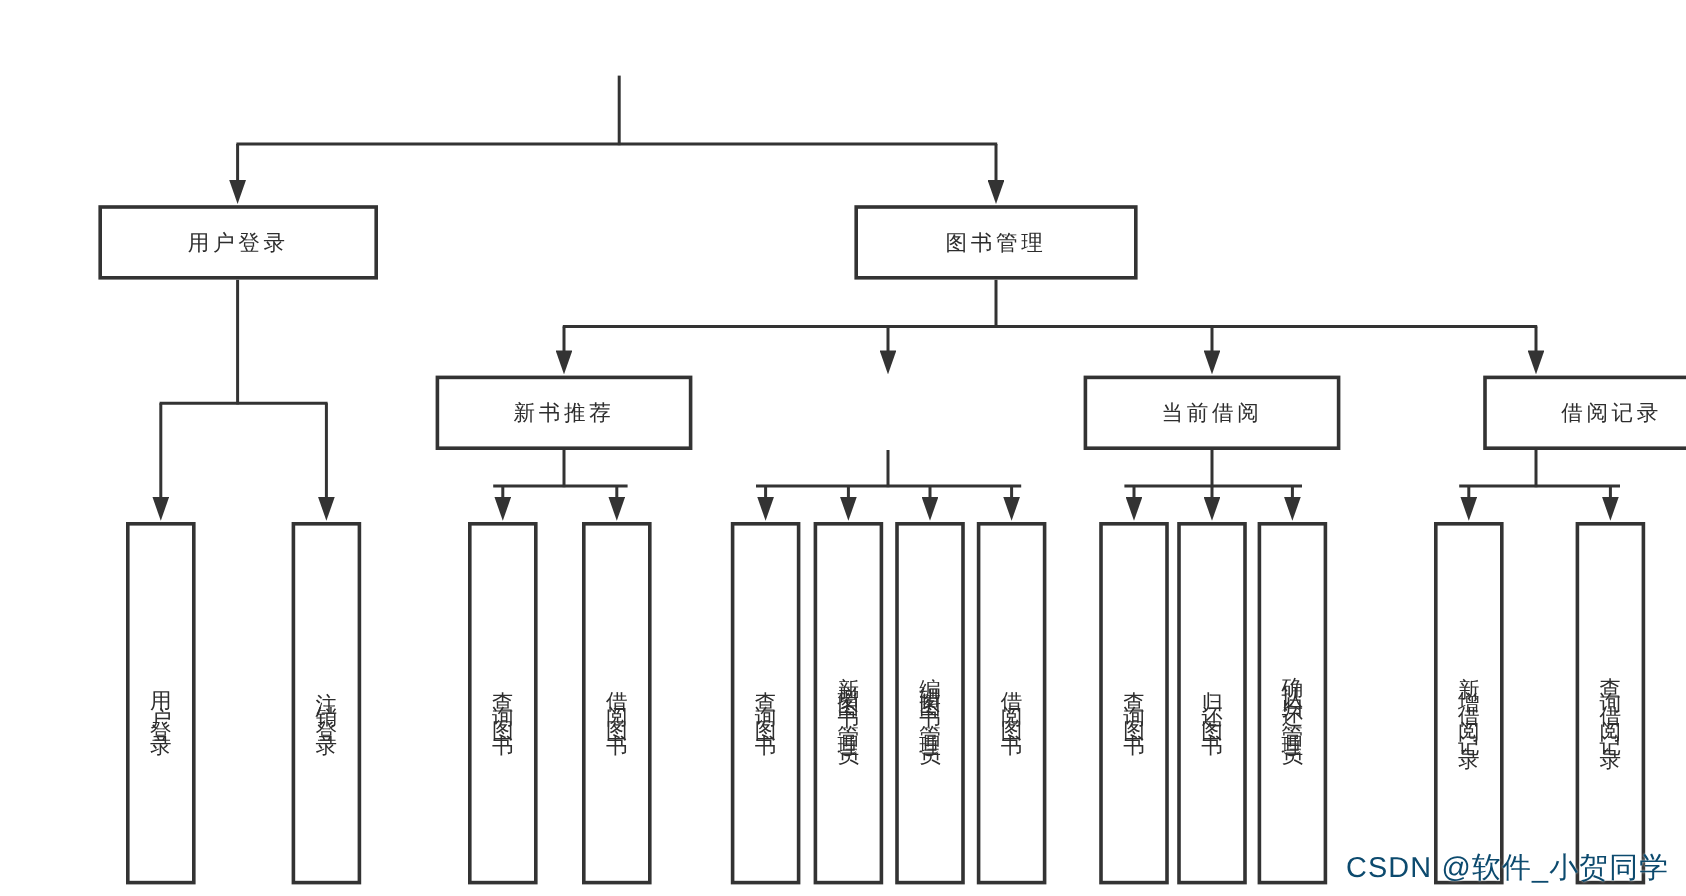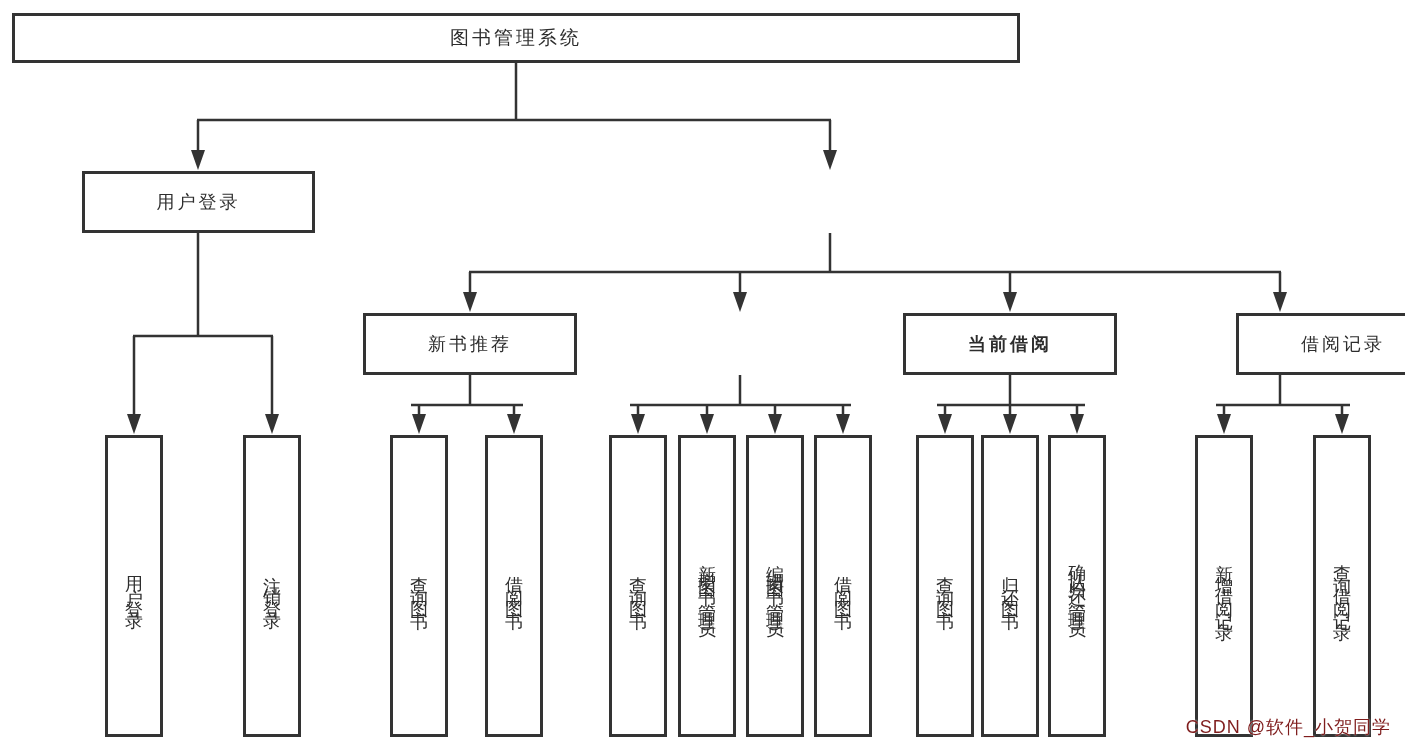--- a/index.html
+++ b/index.html
@@ -38,22 +38,22 @@
     font-size:18px;
     letter-spacing:12px;
     z-index:2;
     line-height:1;
   }
   .leaf.tight{letter-spacing:8px;}
   .watermark{
     position:absolute;
     right:14px;bottom:8px;
     z-index:3;
-    font-size:18px;
-    color:#7f1d1d;
+    font-size:24px;
+    color:#0c4a6e;
     letter-spacing:1px;
     text-shadow:0 0 2px #ffffff;
     white-space:nowrap;
   }
   line{stroke:#333333;stroke-width:2.5;}
 </style>
 </head>
 <body>
 
 <div class="stage">
@@ -94,26 +94,26 @@
     <line x1="707" y1="405" x2="707" y2="428" marker-end="url(#ah)"></line>
     <line x1="775" y1="405" x2="775" y2="428" marker-end="url(#ah)"></line>
     <line x1="843" y1="405" x2="843" y2="428" marker-end="url(#ah)"></line>
     <line x1="945" y1="405" x2="945" y2="428" marker-end="url(#ah)"></line>
     <line x1="1010" y1="405" x2="1010" y2="428" marker-end="url(#ah)"></line>
     <line x1="1077" y1="405" x2="1077" y2="428" marker-end="url(#ah)"></line>
     <line x1="1224" y1="405" x2="1224" y2="428" marker-end="url(#ah)"></line>
     <line x1="1342" y1="405" x2="1342" y2="428" marker-end="url(#ah)"></line>
   </svg>
 
-  <div class="node root">图书管理系统</div>
 
   <div class="node lvl2" style="left:82px;width:233px;">用户登录</div>
+  <div class="node lvl2" style="left:712px;width:236px;">图书管理</div>
 
   <div class="node lvl3" style="left:363px;">新书推荐</div>
-  <div class="node lvl3" style="left:903px;font-weight:bold;">当前借阅</div>
+  <div class="node lvl3" style="left:903px;">当前借阅</div>
   <div class="node lvl3" style="left:1236px;">借阅记录</div>
 
   <div class="leaf" style="left:105px;">用户登录</div>
   <div class="leaf" style="left:243px;">注销登录</div>
 
   <div class="leaf" style="left:390px;">查询图书</div>
   <div class="leaf" style="left:485px;">借阅图书</div>
 
   <div class="leaf" style="left:609px;">查询图书</div>
   <div class="leaf tight" style="left:678px;">新增图书（管理员）</div>

